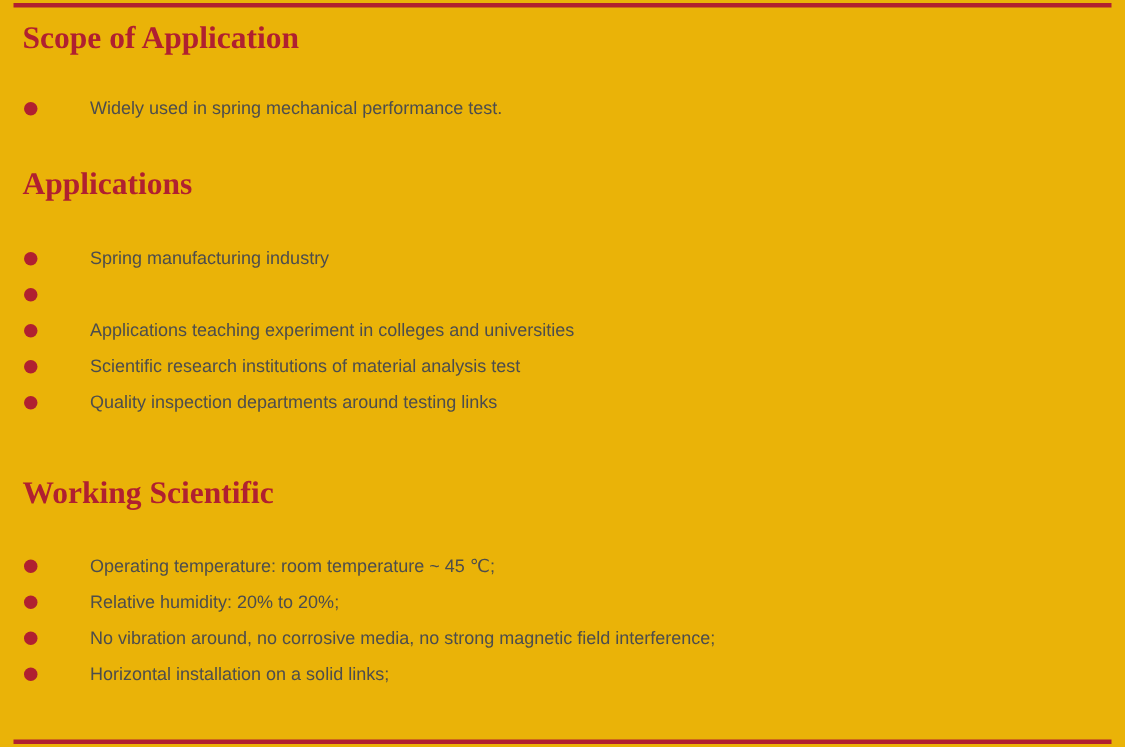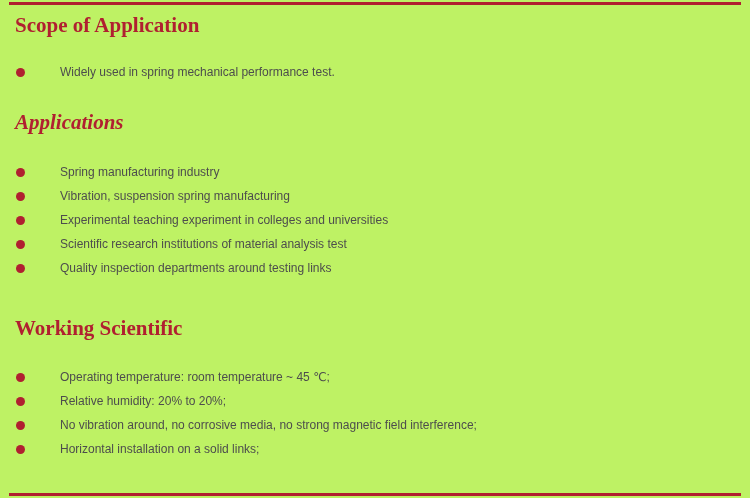--- a/index.html
+++ b/index.html
@@ -5,21 +5,21 @@
   html, body {
     margin: 0;
     padding: 0;
     background: #ffffff;
     overflow: hidden;
   }
   .page {
     position: relative;
     width: 750px;
     height: 498px;
-    background: #bef264;
+    background: #eab308;
     font-family: "Liberation Sans", "DejaVu Sans", sans-serif;
   }
   .rule {
     position: absolute;
     left: 9px;
     right: 9px;
     height: 3px;
     background: var(--accent, #B02030);
   }
   .rule-top { top: 2px; }
@@ -28,21 +28,21 @@
     position: absolute;
     left: 15px;
     margin: 0;
     font-family: "Liberation Serif", "DejaVu Serif", serif;
     font-weight: bold;
     font-size: 21px;
     line-height: 26px;
     color: var(--accent, #B02030);
   }
   .h-scope   { top: 12px; }
-  .h-apps    { top: 109px; font-style: italic; }
+  .h-apps    { top: 109px; }
   .h-working { top: 315px; }
   ul.bullets {
     position: absolute;
     left: 16px;
     margin: 0;
     padding: 0;
     list-style: none;
   }
   .l-scope   { top: 60px; }
   .l-apps    { top: 160px; }
@@ -83,25 +83,24 @@
   </ul>
 
   <h2 class="heading h-apps">Applications</h2>
   <ul class="bullets l-apps">
     <li>
       <span class="dot"></span>
       <span class="txt">Spring manufacturing industry</span>
     </li>
     <li>
       <span class="dot"></span>
-      <span class="txt">Vibration, suspension spring manufacturing</span>
     </li>
     <li>
       <span class="dot"></span>
-      <span class="txt">Experimental teaching experiment in colleges and universities</span>
+      <span class="txt">Applications teaching experiment in colleges and universities</span>
     </li>
     <li>
       <span class="dot"></span>
       <span class="txt">Scientific research institutions of material analysis test</span>
     </li>
     <li>
       <span class="dot"></span>
       <span class="txt">Quality inspection departments around testing links</span>
     </li>
   </ul>

